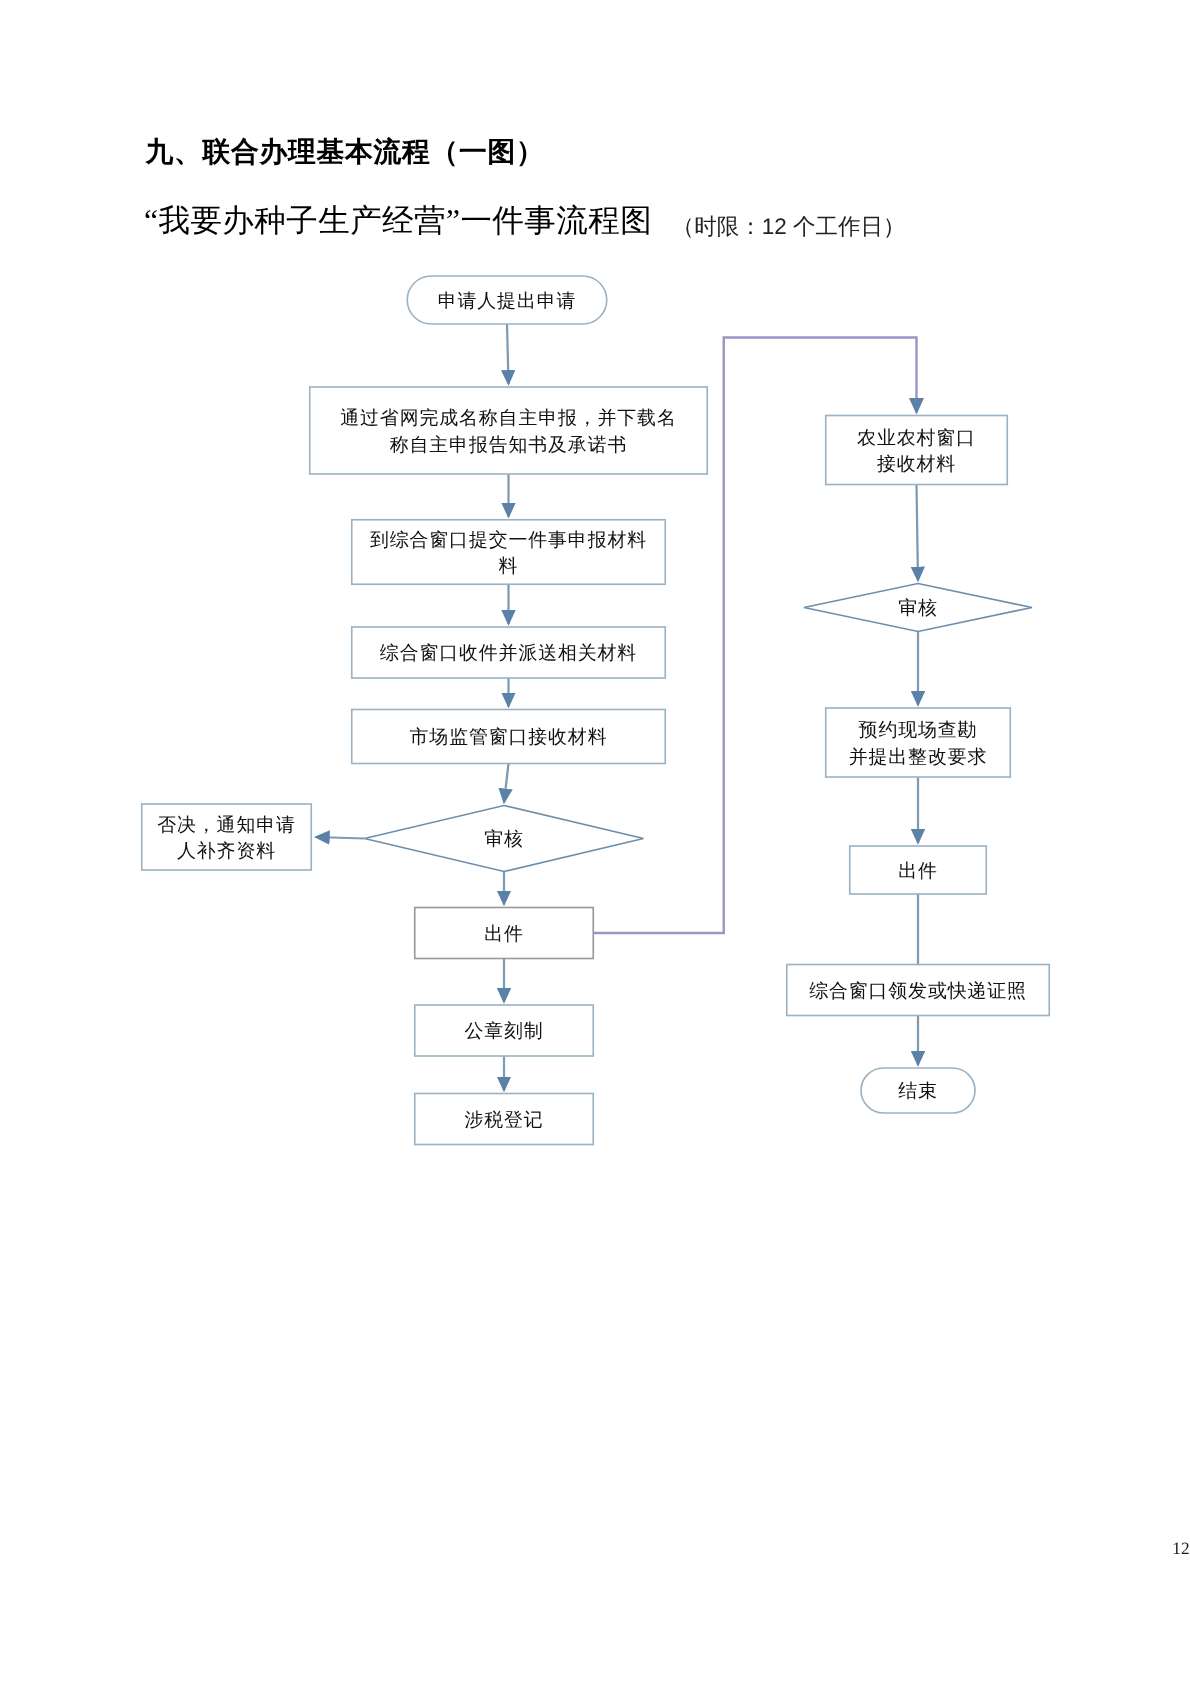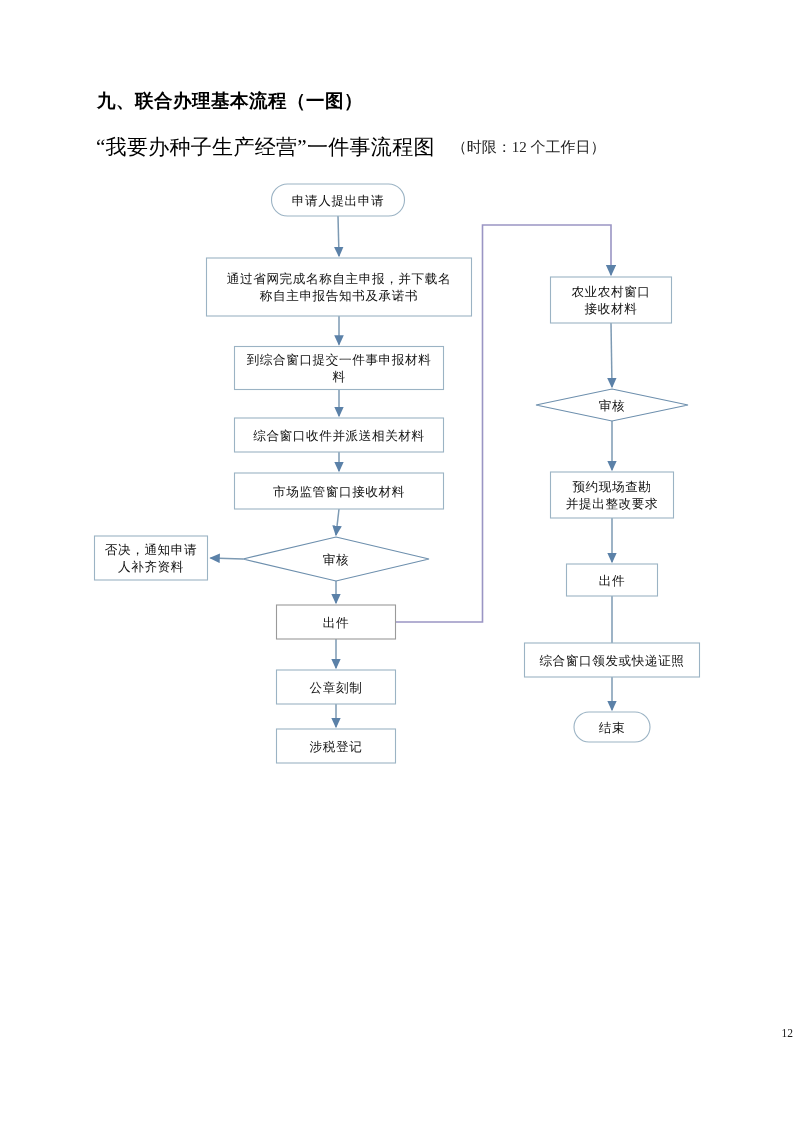--- a/index.html
+++ b/index.html
@@ -13,30 +13,30 @@
 
   
   .h-section{
     position:absolute;left:97px;top:88px;
     font-size:18.5px;font-weight:bold;letter-spacing:.5px;
     font-family:"DejaVu Sans","Liberation Sans",sans-serif;
     white-space:nowrap;
   }
   .h-title-wrap{
     position:absolute;left:96px;top:133px;
-    white-space:nowrap;display:flex;align-items:center;gap:17px;
+    white-space:nowrap;display:flex;align-items:flex-end;
   }
   .h-title{
     font-size:21px;font-weight:normal;
     font-family:"Liberation Serif","DejaVu Serif",serif;
     letter-spacing:.3px;
   }
   .h-title-note{
-    font-size:15px;margin-left:0;
-    font-family:Liberation Serif, serif;
+    font-size:15px;margin-left:13px;
+    font-family:Liberation Sans, sans-serif;
     color:#222;
   }
 
   
   .page-no{
     position:absolute;left:0;right:0;top:1027px;
     text-align:right;font-size:11.5px;
     font-family:"Liberation Serif","DejaVu Serif",serif;
     color:#1a1a1a;
   }

